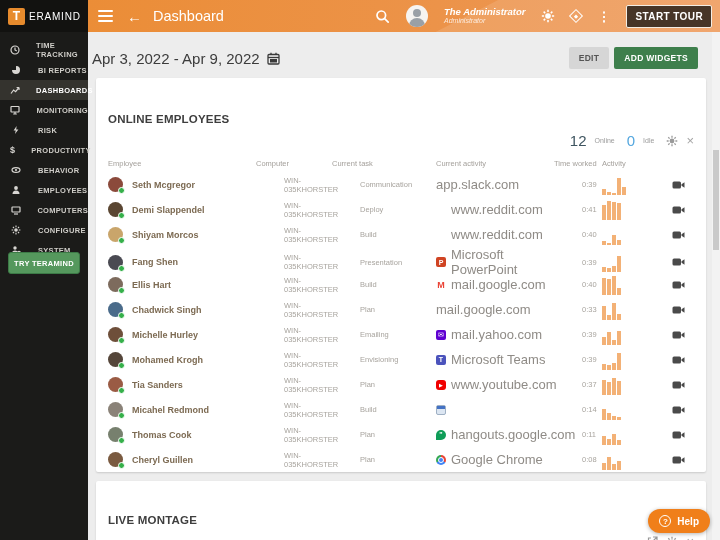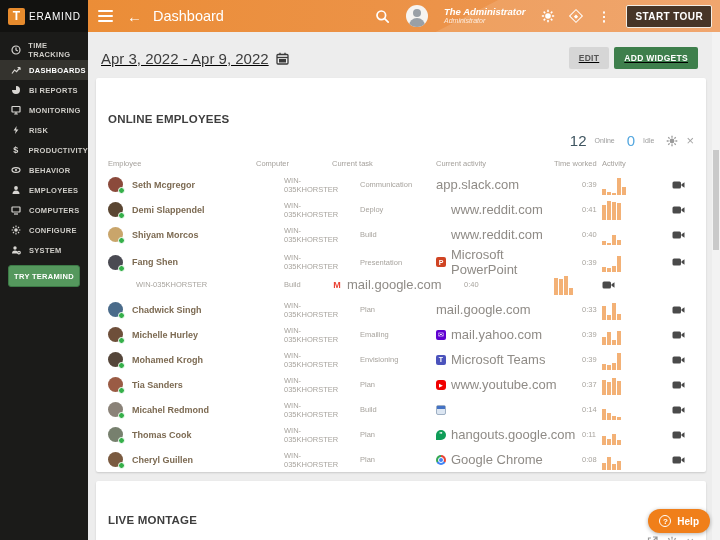--- a/index.html
+++ b/index.html
@@ -6,24 +6,24 @@
   html,body { width:720px; height:540px; overflow:hidden; }
   body { font-family:"Liberation Sans", sans-serif; }
   .stage { position:relative; width:720px; height:540px; background:#EDEDED; overflow:hidden; }
 
   
   .sidebar { position:absolute; left:0; top:0; width:88px; height:540px; background:#1B1B19; z-index:6; }
   .logo { height:32px; display:flex; align-items:center; gap:4px; padding-left:8px; background:#121210; }
   .logo-t { width:17px; height:17px; background:#E78B2D; border-radius:2px; color:#fff; font-weight:bold; font-size:12px; display:flex; align-items:center; justify-content:center; }
   .logo-rest { color:#fff; font-size:10px; letter-spacing:.8px; }
   .menu { padding-top:8px; }
-  .mitem { display:flex; align-items:center; gap:7px; padding-left:10px; height:20px; color:#CFCDC8; font-size:7.5px; font-weight:bold; letter-spacing:.3px; cursor:pointer; }
+  .mitem { display:flex; align-items:center; gap:16px; padding-left:10px; height:20px; color:#CFCDC8; font-size:7.5px; font-weight:bold; letter-spacing:.3px; cursor:pointer; }
   .mitem.active { background:#34332E; color:#FFFFFF; }
   .mi { width:12px; display:flex; justify-content:center; align-items:center; color:#D8D6D2; font-size:9px; font-weight:bold; }
-  .cta { position:absolute; left:8px; top:265px; width:72px; height:22px; background:#55985D; border:1px solid #3C7A46; border-radius:3px; color:#fff; font-size:7.5px; font-weight:bold; display:flex; align-items:center; justify-content:center; letter-spacing:.3px; cursor:pointer; }
+  .cta { position:absolute; left:8px; top:252px; width:72px; height:22px; background:#55985D; border:1px solid #3C7A46; border-radius:3px; color:#fff; font-size:7.5px; font-weight:bold; display:flex; align-items:center; justify-content:center; letter-spacing:.3px; cursor:pointer; }
 
   
   .topbar { position:absolute; left:88px; right:0; top:0; height:32px; background:linear-gradient(95deg,#EB8D37 0%,#EC9349 55%,#EE9A5B 100%); display:flex; align-items:center; padding:0 8px 0 10px; z-index:5; color:#fff; }
   .topbar::before { content:""; position:absolute; top:0; bottom:0; left:55%; right:0; background:rgba(255,255,255,.12); clip-path:polygon(22% 0,100% 0,100% 100%,0 100%); pointer-events:none; }
   .hamburger { width:15px; display:flex; flex-direction:column; gap:3px; cursor:pointer; margin-right:14px; }
   .hamburger span { display:block; height:2px; background:#fff; border-radius:1px; }
   .back { font-size:15px; font-weight:bold; cursor:pointer; margin-right:11px; line-height:1; }
   .ptitle { font-size:14.5px; font-weight:500; }
   .tb-right { margin-left:auto; display:flex; align-items:center; gap:16px; position:relative; z-index:2; }
   .avatar-big { width:22px; height:22px; border-radius:50%; background:#F6F4F1; position:relative; overflow:hidden; cursor:pointer; }
@@ -32,21 +32,21 @@
   .usercol { line-height:1.15; cursor:pointer; }
   .uname { font-style:italic; font-weight:bold; font-size:9.5px; }
   .urole { font-style:italic; font-size:7px; opacity:.8; }
   .diamond { width:10px; height:10px; border:1.5px solid #fff; transform:rotate(45deg); position:relative; cursor:pointer; }
   .diamond::after { content:""; position:absolute; inset:2.5px; background:#fff; }
   .dots { font-size:13px; font-weight:bold; cursor:pointer; }
   .start-tour { background:#473527; border:1px solid #F3EDE4; color:#fff; font-size:10px; font-weight:bold; letter-spacing:.4px; padding:5px 8px; border-radius:2px; cursor:pointer; }
 
   
   .main { position:absolute; left:88px; top:32px; width:624px; height:508px; }
-  .toolbar { display:flex; align-items:center; padding:15px 14px 9px 13px;text-decoration:underline; }
+  .toolbar { display:flex; align-items:center; padding:15px 14px 9px 4px; }
   .daterange { font-size:15px; color:#3C3C3C; display:flex; align-items:center; gap:7px; cursor:pointer; }
   .btn-edit { margin-left:auto; background:#D6D6D6; color:#555; border:none; font-weight:bold; font-size:8.5px; padding:6px 10px; border-radius:2px; letter-spacing:.3px; cursor:pointer; }
   .btn-add { margin-left:5px; background:#3E7F4C; color:#fff; border:none; font-weight:bold; font-size:8.5px; padding:6px 10px; border-radius:2px; letter-spacing:.3px; cursor:pointer; }
 
   .card { margin:0 6px 0 8px; background:#fff; border-radius:2px; box-shadow:0 1px 2px rgba(0,0,0,.15); }
   .card-head { display:flex; align-items:center; padding:10px 12px 2px; }
   .card-title { font-size:11.5px; font-weight:bold; color:#3E3E3E; letter-spacing:.2px; }
   .head-right { margin-left:auto; display:flex; align-items:center; gap:8px;margin-top:44px; }
   .cnt-num { font-size:15px; font-weight:300; color:#3F5560; }
   .cnt-num.idle { color:#54A7DF; }
@@ -142,37 +142,37 @@
 
     <div class="mitem">
           <span class="mi">
             <svg width="10" height="10" viewBox="0 0 10 10">
               <circle cx="5" cy="5" r="4" fill="none" stroke="#D8D6D2" stroke-width="1.2"></circle>
               <path d="M5 2.6V5l1.8 1" fill="none" stroke="#D8D6D2" stroke-width="1.2"></path>
             </svg>
           </span>
           <span>TIME TRACKING</span>
         </div>
+        <div class="mitem">
+          <span class="mi">
+            <svg width="10" height="10" viewBox="0 0 10 10">
+              <path d="M5 5V1a4 4 0 1 1-4 4z" fill="#D8D6D2"></path>
+              <path d="M6.4 1.3a4 4 0 0 1 2.3 2.3H6.4z" fill="#D8D6D2"></path>
+            </svg>
+          </span>
+          <span>BI REPORTS</span>
+        </div>
         <div class="mitem active">
           <span class="mi">
             <svg width="10" height="10" viewBox="0 0 10 10">
               <path d="M1 8.5 3.6 5l2 1.6L9 2.5" fill="none" stroke="#D8D6D2" stroke-width="1.2"></path>
               <path d="M9 2.5 9 5M9 2.5 6.6 2.5" fill="none" stroke="#D8D6D2" stroke-width="1.2"></path>
             </svg>
           </span>
           <span>DASHBOARDS</span>
-        </div>
-        <div class="mitem">
-          <span class="mi">
-            <svg width="10" height="10" viewBox="0 0 10 10">
-              <path d="M5 5V1a4 4 0 1 1-4 4z" fill="#D8D6D2"></path>
-              <path d="M6.4 1.3a4 4 0 0 1 2.3 2.3H6.4z" fill="#D8D6D2"></path>
-            </svg>
-          </span>
-          <span>BI REPORTS</span>
         </div>
         <div class="mitem">
           <span class="mi">
             <svg width="10" height="10" viewBox="0 0 10 10">
               <rect x="1" y="1.5" width="8" height="5.5" rx=".5" fill="none" stroke="#D8D6D2" stroke-width="1.2"></rect>
               <path d="M5 7v2M3.2 9h3.6" fill="none" stroke="#D8D6D2" stroke-width="1.2"></path>
             </svg>
           </span>
           <span>MONITORING</span>
         </div>
@@ -415,20 +415,24 @@
               <i style="height: 78%;"></i>
             </span>
             <span class="cam">
               <svg width="13" height="10" viewBox="0 0 13 10">
                 <rect x="0.5" y="1.5" width="8.5" height="7" rx="1.5" fill="#4A4A4A"></rect>
                 <path d="M9.5 4.2 12.5 2.2v5.6L9.5 5.8Z" fill="#4A4A4A"></path>
               </svg>
             </span>
           </div>
           <div class="grid row">
+            <span class="c-emp">
+              <span class="avatar" style="background: rgb(125, 107, 93);"></span>
+              <span class="name">Ellis Hart</span>
+            </span>
             <span class="c-comp">WIN-035KHORSTER</span>
             <span class="c-task">Build</span>
             <span class="c-act">
               <span class="fav fav-gmail"></span>
               <span>mail.google.com</span>
             </span>
             <span class="c-time">0:40</span>
             <span class="c-spark">
               <i style="height: 85%;"></i>
               <i style="height: 80%;"></i>

